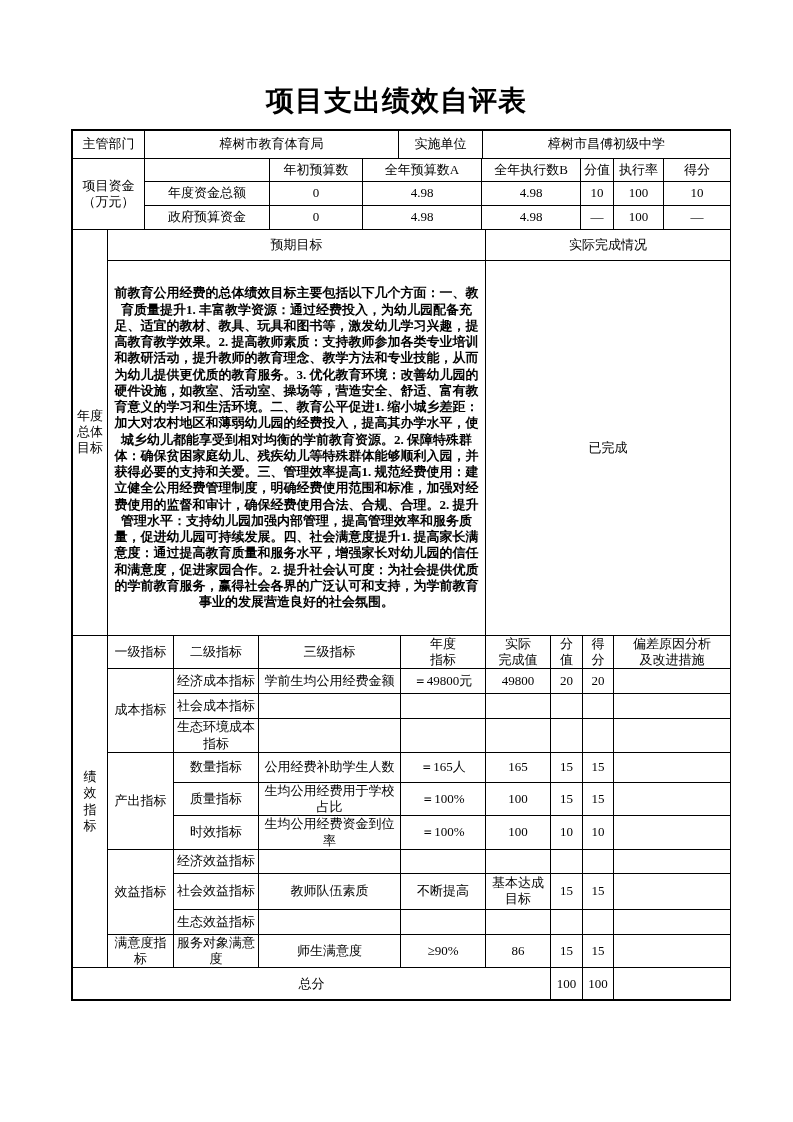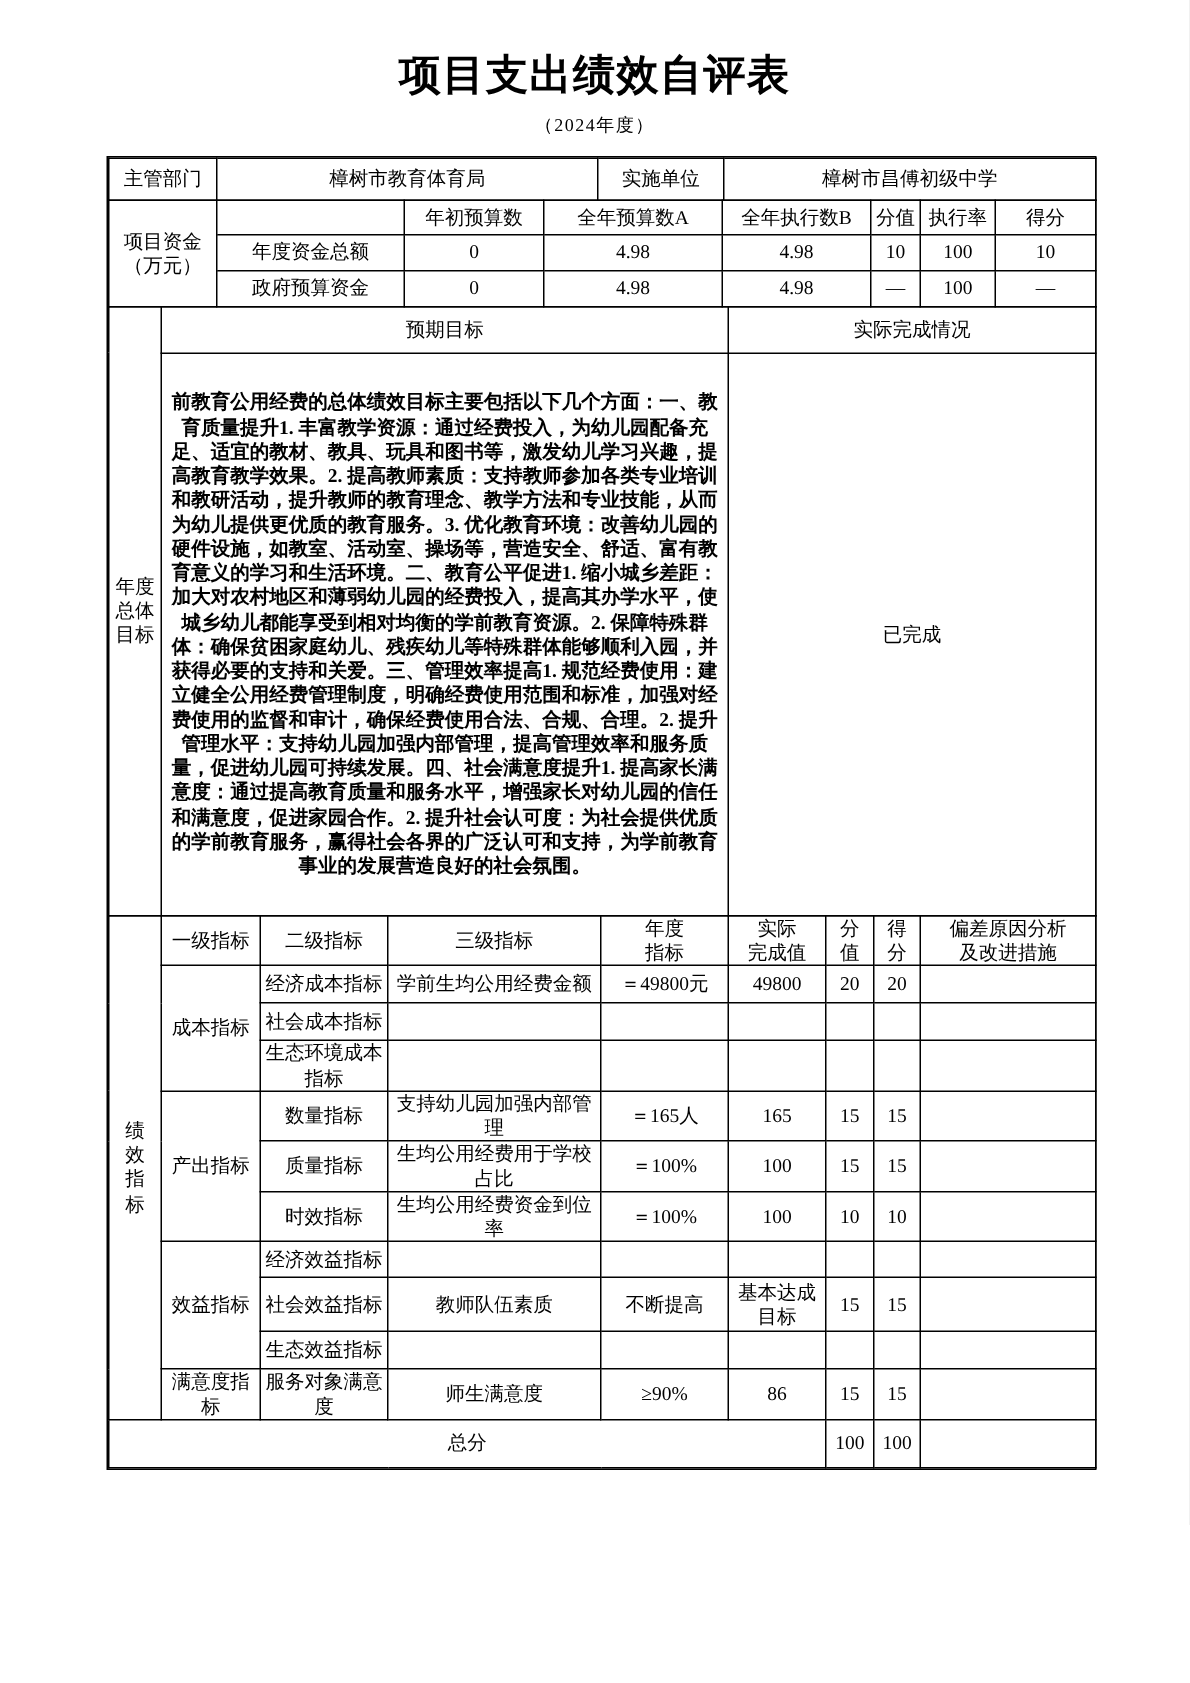--- a/index.html
+++ b/index.html
@@ -1,21 +1,21 @@
 <!DOCTYPE html>
 <html><head>
 <meta charset="utf-8">
 <style>
   html,body{margin:0;padding:0;background:#e8e8e8;}
   .page{
     width:793px;height:1122px;background:#ffffff;margin:0 auto;position:relative;
     font-family:"Liberation Serif","DejaVu Serif",serif;color:#000;overflow:hidden;
   }
   .title{
-    padding-top:36px;text-align:center;font-size:28px;font-weight:bold;
+    padding-top:86px;text-align:center;font-size:28px;font-weight:bold;
     letter-spacing:1px;line-height:1.1;
   }
   .subtitle{text-align:center;font-size:12px;margin-top:8px;letter-spacing:1px;}
   .tablewrap{
     width:658px;margin:12px 0 0 71px;border:1px solid #000;box-sizing:content-box;
   }
   table.t{
     border-collapse:collapse;table-layout:fixed;width:658px;margin-top:-1px;
   }
   table.t:first-child{margin-top:0;}
@@ -34,21 +34,20 @@
   }
   .goal-text-cell{vertical-align:middle;}
   .done{font-size:13.5px;}
 </style>
 </head>
 <body>
 
 <div class="page">
 
   <div class="title">项目支出绩效自评表</div>
-  <div class="subtitle">（2024年度）</div>
 
   <div class="tablewrap">
 
 
     <table class="t">
       <colgroup>
           <col style="width:72px">
           <col style="width:254px">
           <col style="width:84px">
           <col style="width:248px">
@@ -186,21 +185,21 @@
         <td></td>
         <td></td>
         <td></td>
         <td></td>
         <td></td>
       </tr>
 
       <tr style="height:30px">
         <td rowspan="3" class="sm">产出指标</td>
         <td class="sm">数量指标</td>
-        <td class="sm left">支持幼儿园加强内部管理</td>
+        <td class="sm left">公用经费补助学生人数</td>
         <td class="num">＝165人</td>
         <td class="num">165</td>
         <td class="num">15</td>
         <td class="num">15</td>
         <td></td>
       </tr>
       <tr style="height:25px">
         <td class="sm">质量指标</td>
         <td class="sm left">生均公用经费用于学校占比</td>
         <td class="num">＝100%</td>

